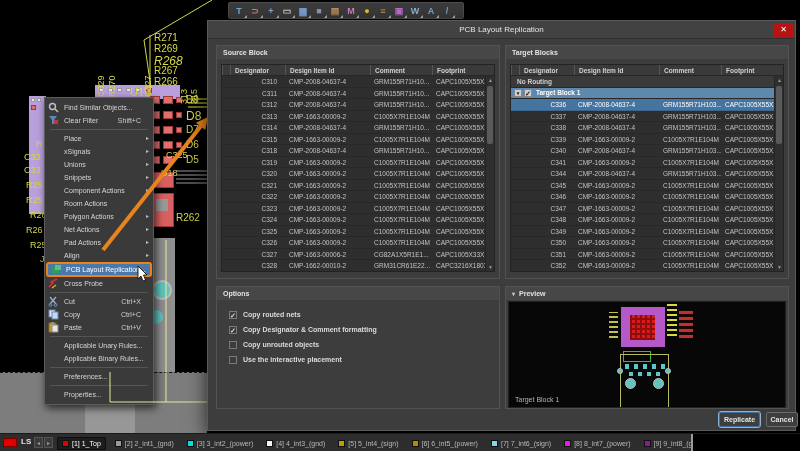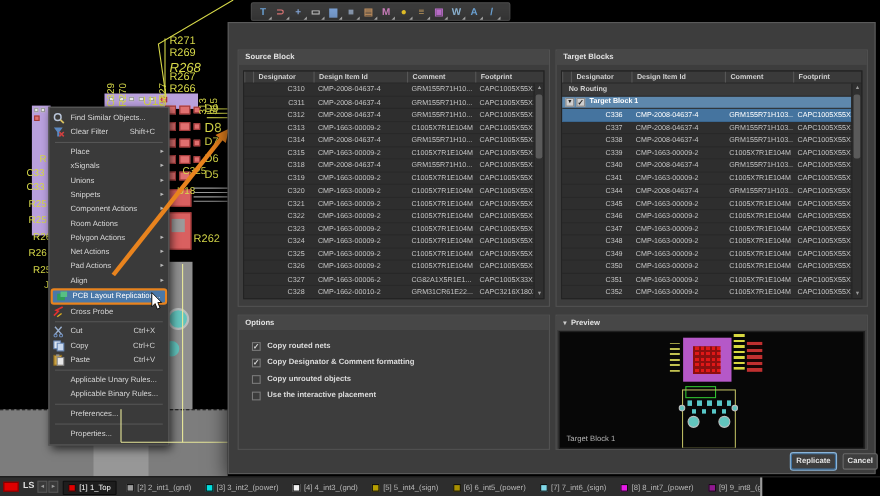--- a/index.html
+++ b/index.html
@@ -285,20 +285,24 @@
       <div class="menu-sep"></div>
       <div class="menu-item"><span>Applicable Unary Rules...</span></div>
       <div class="menu-item"><span>Applicable Binary Rules...</span></div>
       <div class="menu-sep"></div>
       <div class="menu-item"><span>Preferences...</span></div>
       <div class="menu-sep"></div>
       <div class="menu-item"><span>Properties...</span></div>
     </div>
 
   <div id="dialog">
+    <div id="dialog-titlebar">
+      <div id="dialog-title">PCB Layout Replication</div>
+      <div id="dialog-close">✕</div>
+    </div>
 
     <div class="group" id="group-source">
       <div class="group-header">Source Block</div>
       <div class="table">
         <div class="thead" id="source-head">
             <div class="tcell cg"></div>
             <div class="tcell c0" style="text-align: left; padding-right: 0px;">Designator</div>
             <div class="tcell c1" style="text-align: left; padding-right: 0px;">Design Item Id</div>
             <div class="tcell c2" style="text-align: left; padding-right: 0px;">Comment</div>
             <div class="tcell c3" style="text-align: left; padding-right: 0px;">Footprint</div>

